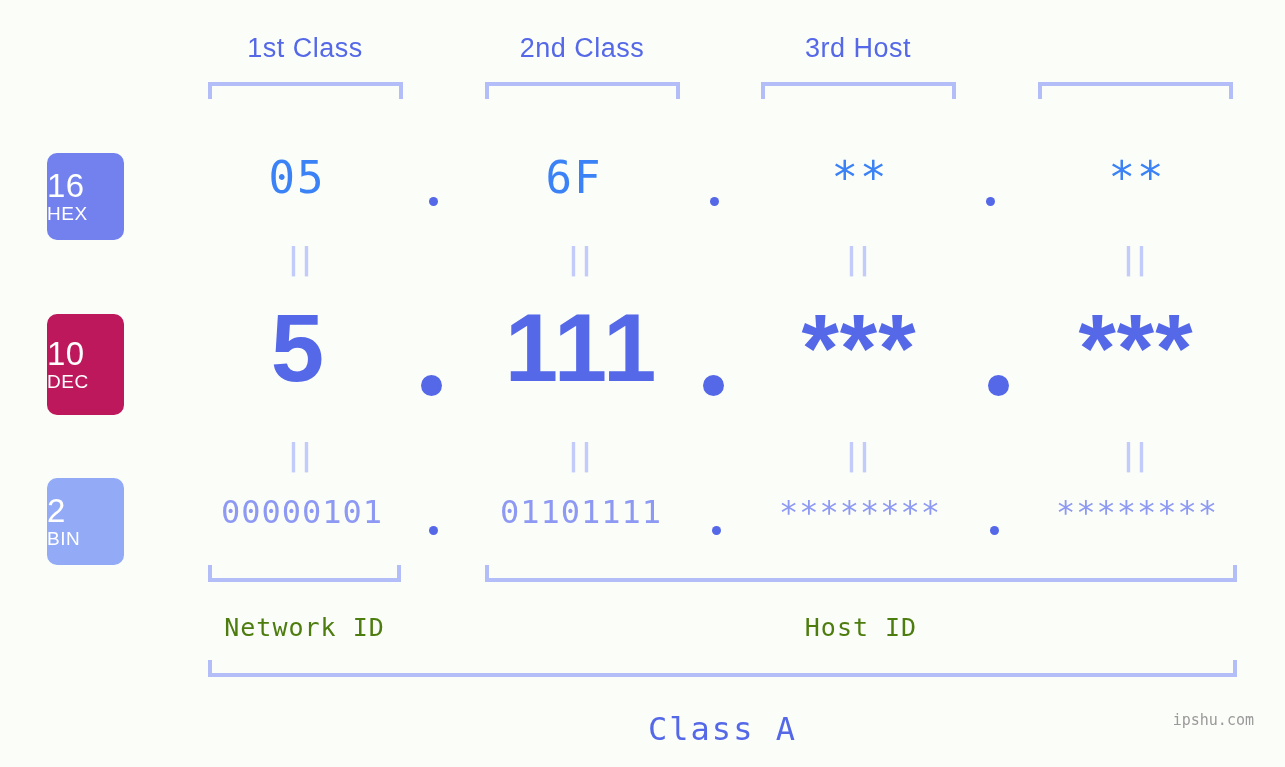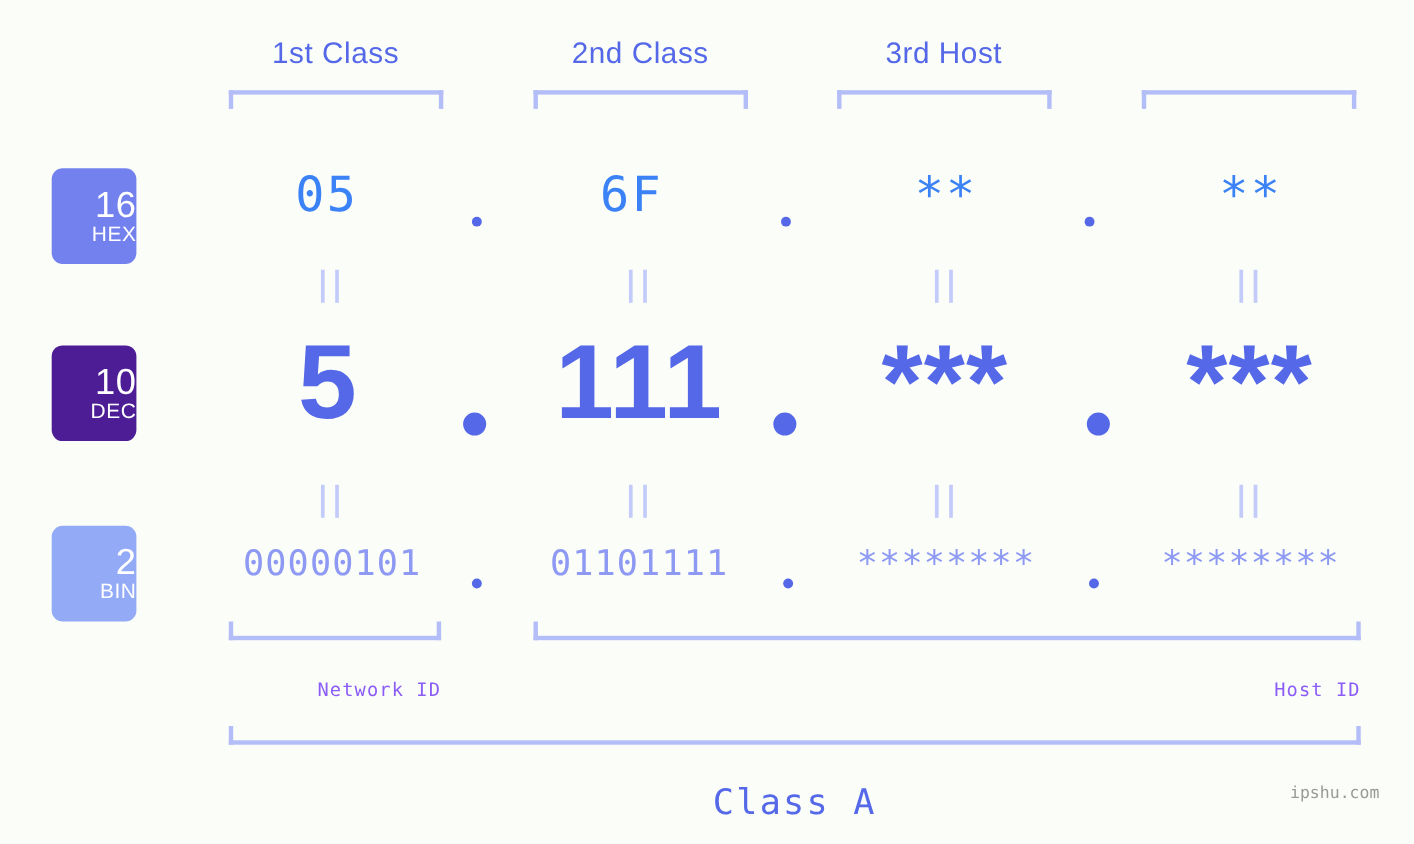--- a/index.html
+++ b/index.html
@@ -50,38 +50,38 @@
   }
 
   
   .badge {
     position: absolute;
     left: 47px;
     width: 77px;
     border-radius: 10px;
     display: flex;
     flex-direction: column;
-    align-items: flex-end;
+    align-items: flex-start;
     justify-content: center;
     color: #ffffff;
   }
   .badge .num {
     font-size: 33px;
     line-height: 34px;
     font-weight: 400;
     letter-spacing: 0.5px;
   }
   .badge .name {
     font-size: 19px;
     line-height: 22px;
     font-weight: 400;
     letter-spacing: 0.5px;
   }
   .badge-hex { top: 153px; height: 87px; background: #7381ee; }
-  .badge-dec { top: 314px; height: 87px; background: #4c1d95; }
+  .badge-dec { top: 314px; height: 101px; background: #be185d; }
   .badge-bin { top: 478px; height: 87px; background: #93aaf7; }
 
   
   .cell {
     position: absolute;
     width: 196px;
     text-align: center;
     white-space: pre;
   }
   .row-hex .cell {
@@ -130,25 +130,25 @@
     line-height: 30px;
     font-weight: 700;
     letter-spacing: 2px;
   }
   .eq-top { top: 244px; }
   .eq-bot { top: 440px; }
 
   
   .id-label {
     position: absolute;
-    text-align: right;
-    font-family: "DejaVu Sans Mono", monospace;
-    font-size: 17px;
+    text-align: center;
+    font-family: "DejaVu Sans Mono", monospace;
+    font-size: 25px;
     line-height: 30px;
-    color: #8b5cf6;
+    color: #4d7c0f;
     letter-spacing: 1px;
     white-space: nowrap;
   }
   .class-label {
     position: absolute;
     text-align: center;
     font-family: "DejaVu Sans Mono", monospace;
     font-size: 32px;
     line-height: 38px;
     color: #5468e8;

